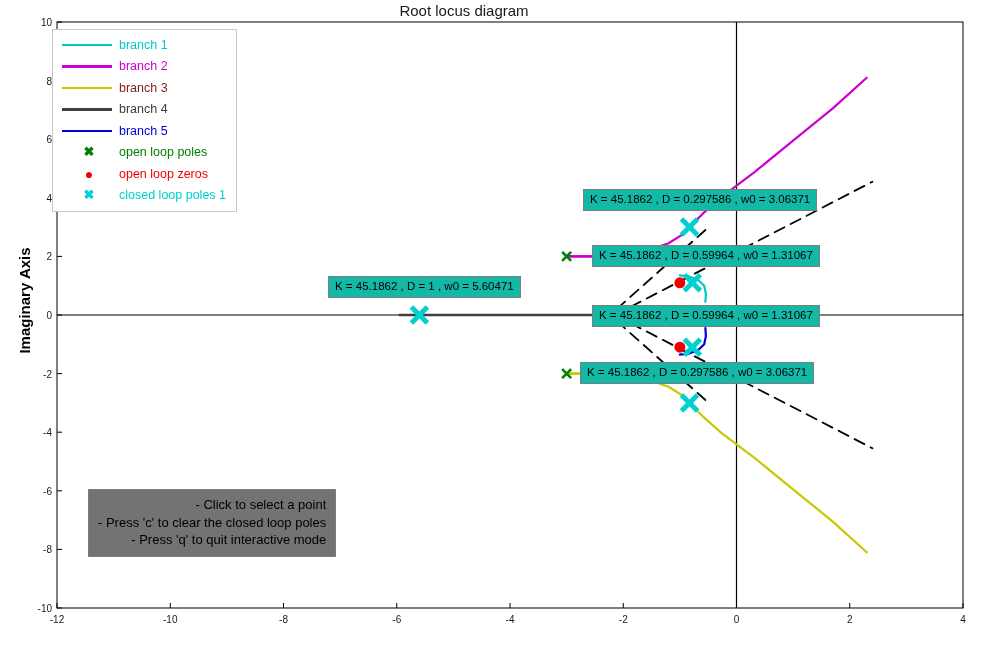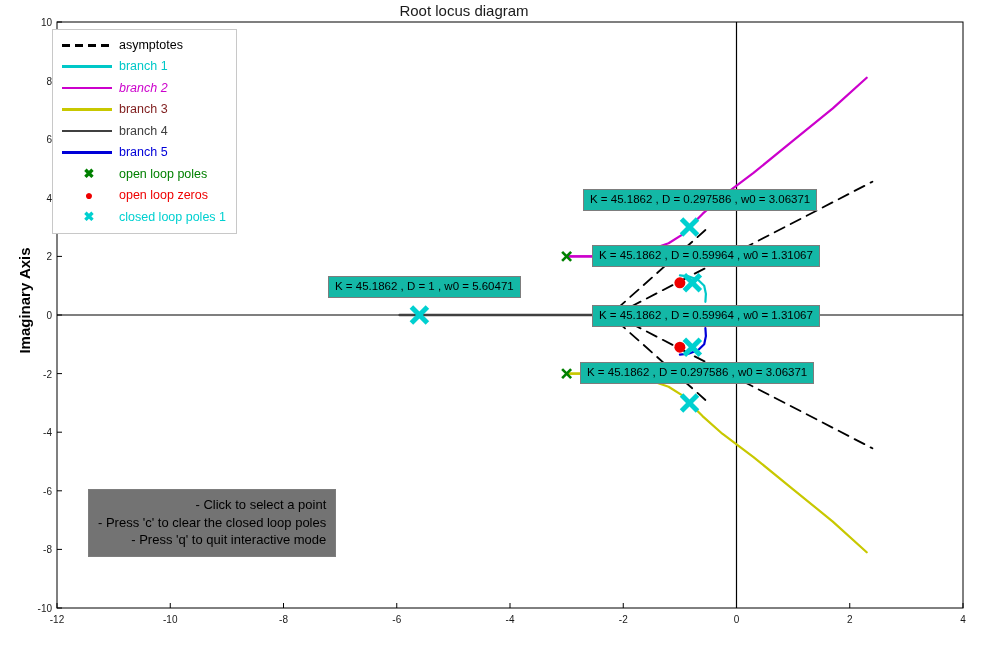--- a/index.html
+++ b/index.html
@@ -137,35 +137,29 @@
           <line x1="681.50125" y1="410.9" x2="697.50125" y2="394.9" stroke="#00d0d0" stroke-width="5" stroke-linecap="butt"></line>
         </g>
       </g>
   </svg>
 
   <div class="ylabel">Imaginary Axis</div>
 
   <div class="legend" id="legend">
       <div class="row">
         <span class="key">
-          <i style="background: repeating-linear-gradient(to right, rgb(0, 0, 0) 0px, rgb(0, 0, 0) 8px, transparent 8px, transparent 13px); height: 3px;"></i>
-        </span>
-        <span class="lbl" style="color: rgb(0, 0, 0);">asymptotes</span>
-      </div>
-      <div class="row">
-        <span class="key">
           <i style="background: rgb(0, 200, 200); height: 2.5px;"></i>
         </span>
         <span class="lbl" style="color: rgb(0, 200, 200);">branch  1</span>
       </div>
       <div class="row">
         <span class="key">
           <i style="background: rgb(204, 0, 204); height: 2.5px;"></i>
         </span>
-        <span class="lbl" style="color: rgb(204, 0, 204); font-style: italic;">branch  2</span>
+        <span class="lbl" style="color: rgb(204, 0, 204);">branch  2</span>
       </div>
       <div class="row">
         <span class="key">
           <i style="background: rgb(200, 200, 0); height: 2.5px;"></i>
         </span>
         <span class="lbl" style="color: #7f1d1d;">branch  3</span>
       </div>
       <div class="row">
         <span class="key">
           <i style="background: rgb(64, 64, 64); height: 2.5px;"></i>

